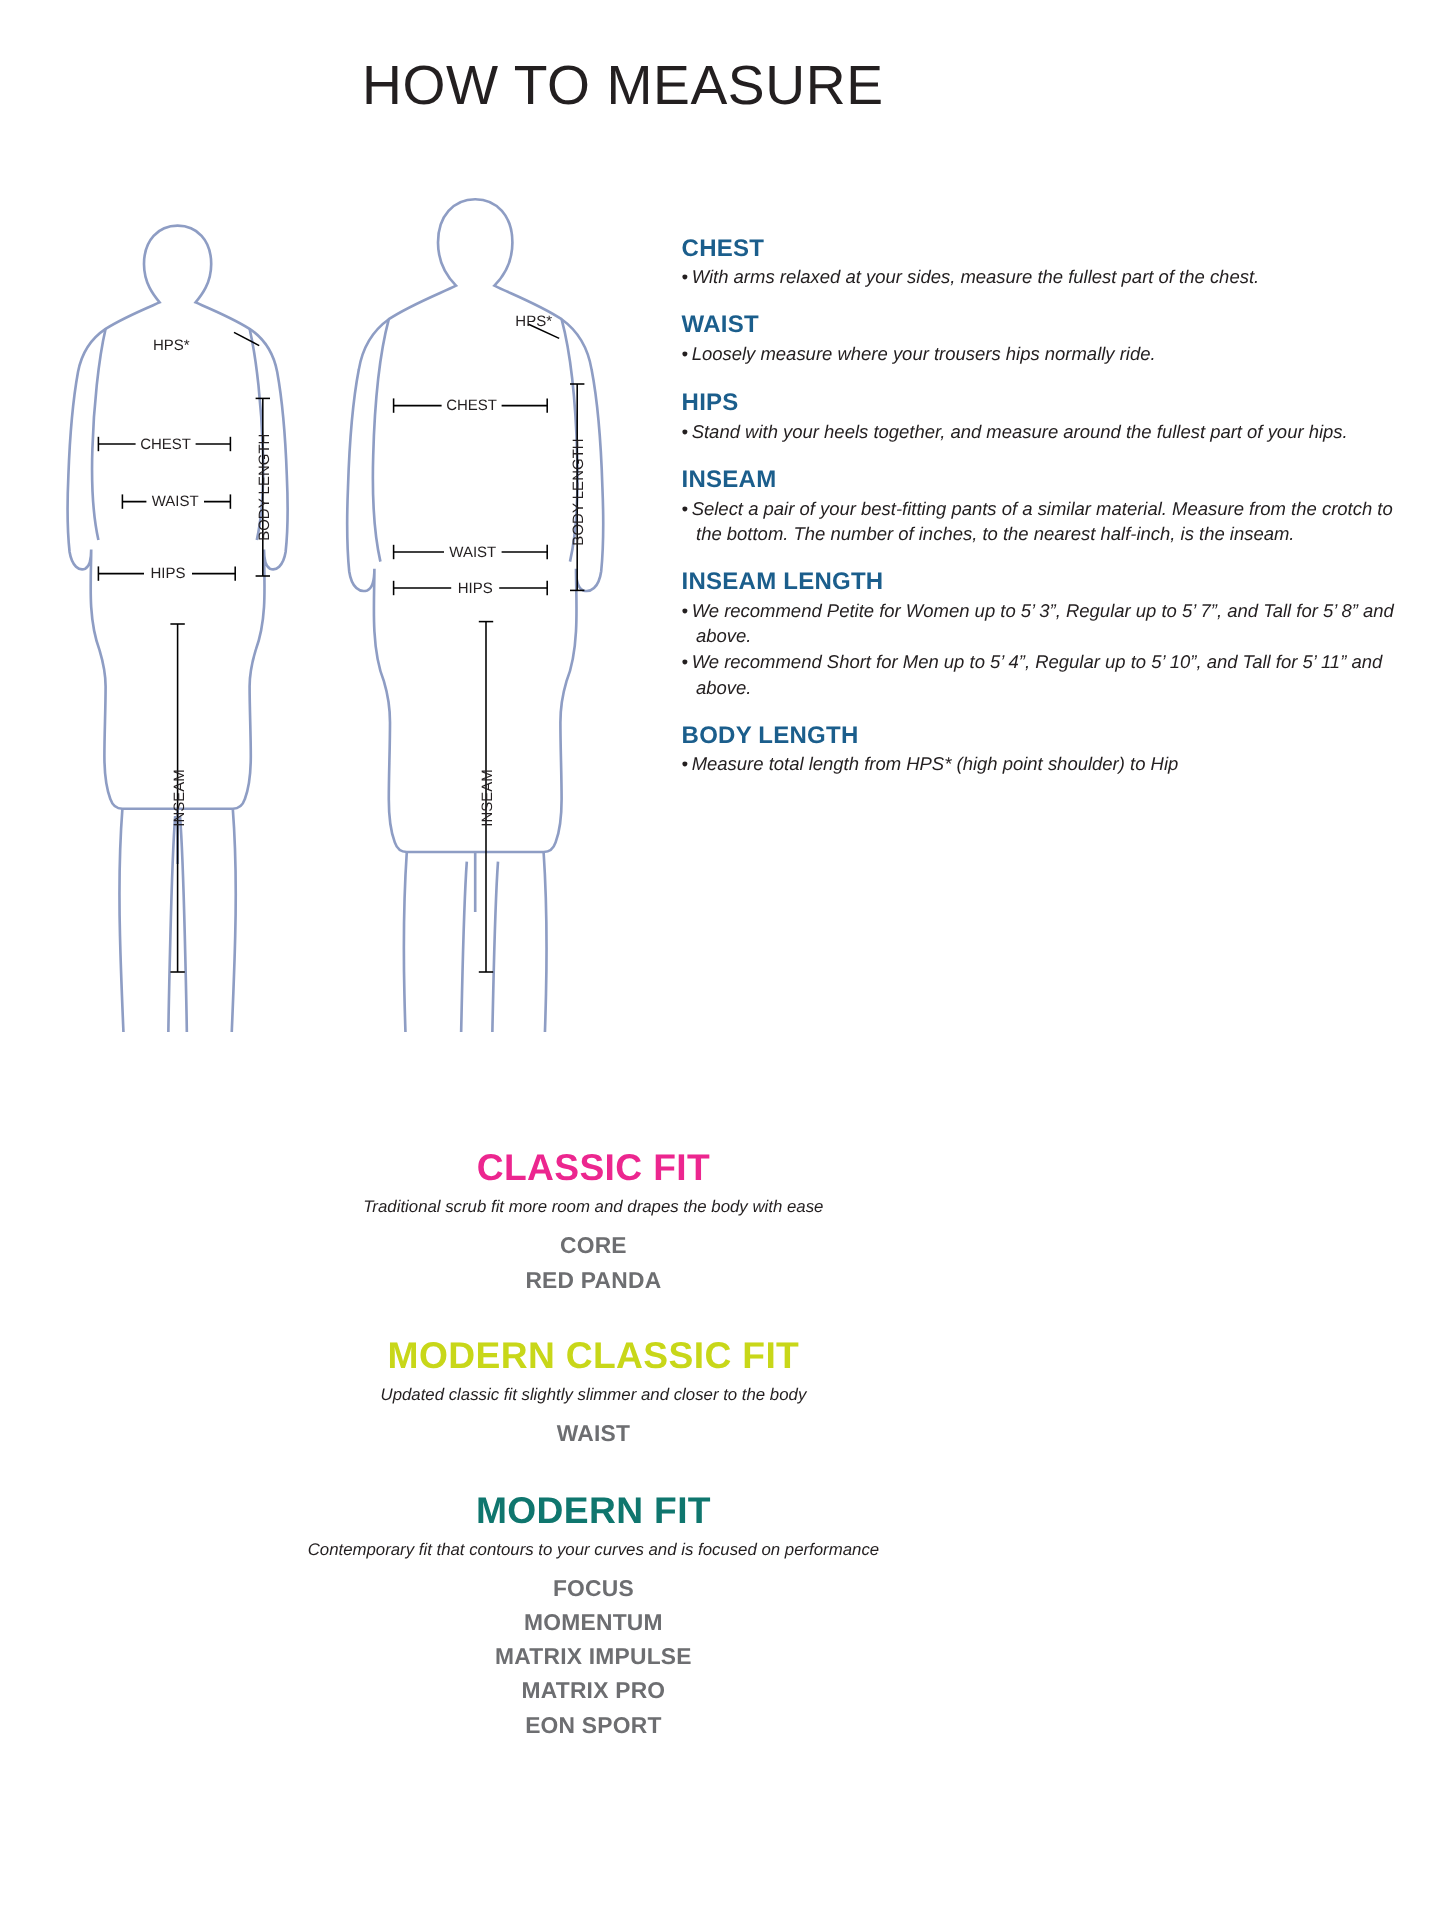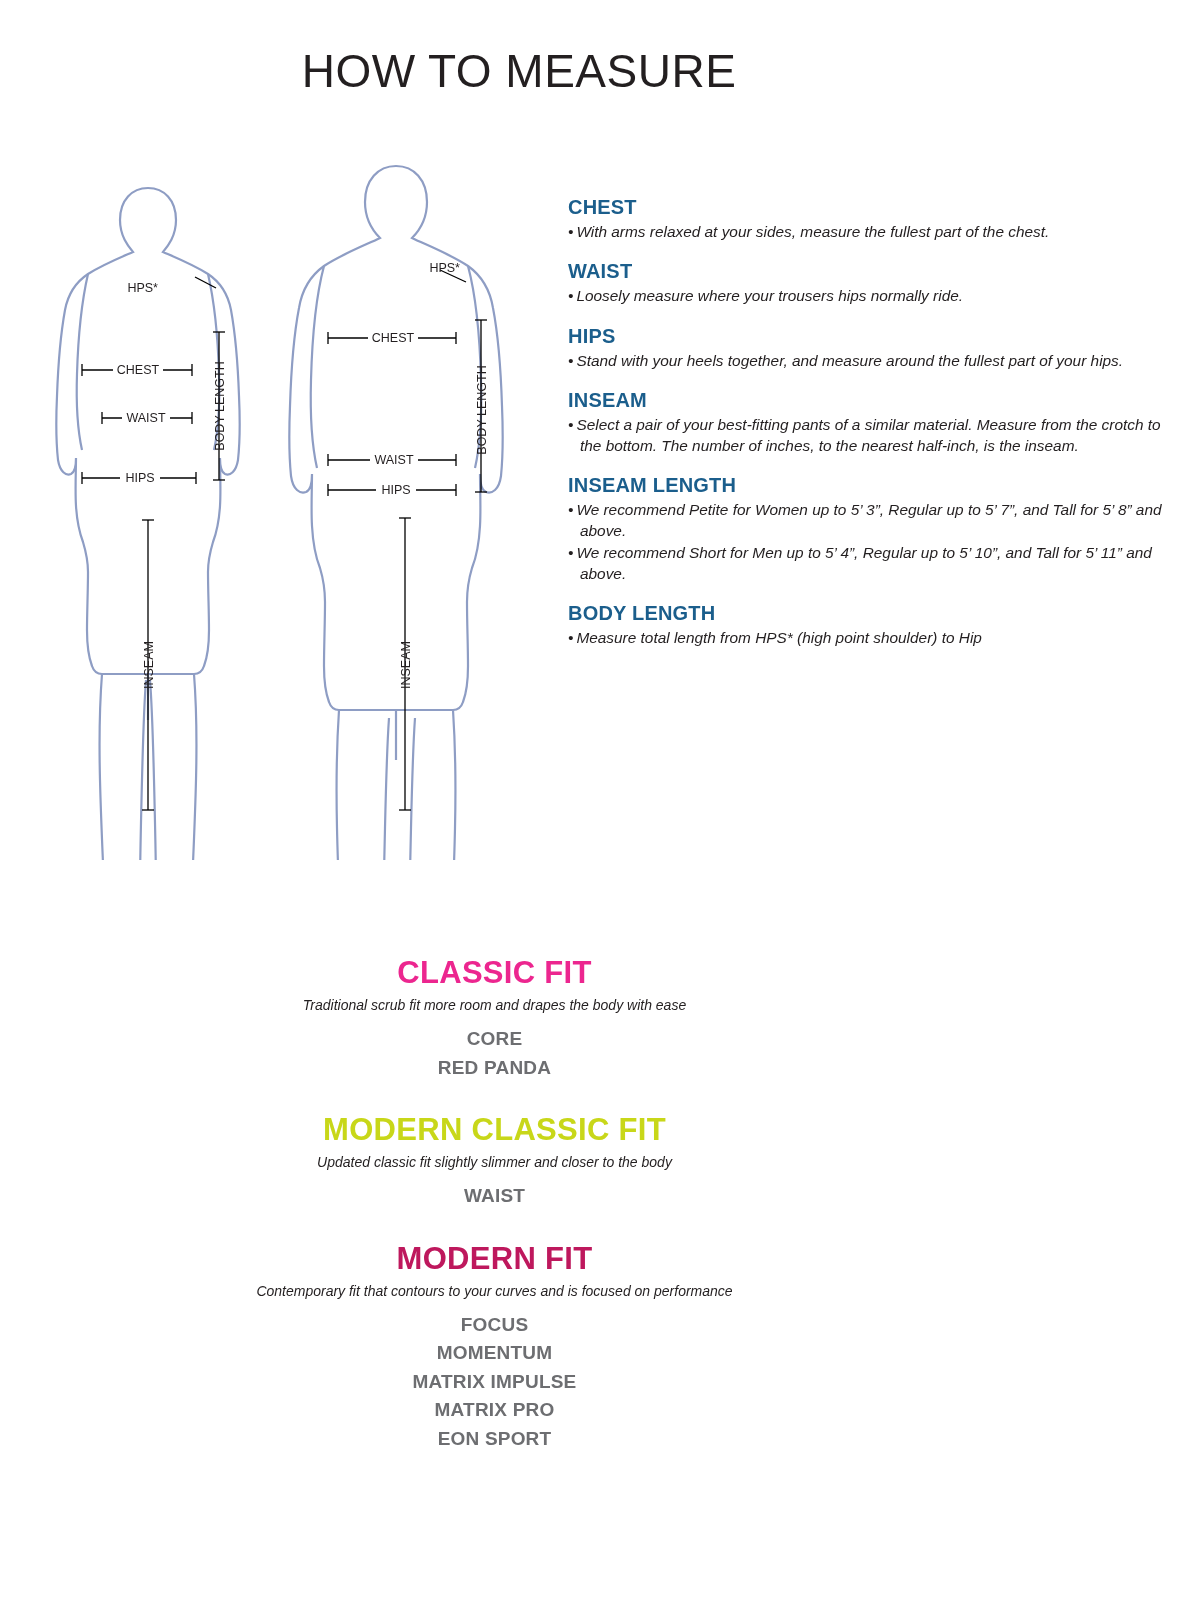--- a/index.html
+++ b/index.html
@@ -78,21 +78,21 @@
   }
   .fit-block { margin-bottom: 30px; }
   .fit-title {
     font-size: 31px;
     font-weight: bold;
     letter-spacing: 0.3px;
     margin-bottom: 6px;
   }
   .fit-classic { color: #ec268f; }
   .fit-modern-classic { color: #c8d719; }
-  .fit-modern { color: #be185d; }
+  .fit-modern { color: #0f766e; }
   .fit-desc {
     font-style: italic;
     font-size: 14px;
     color: #231f20;
     margin-bottom: 12px;
   }
   .fit-products {
     font-size: 19px;
     font-weight: bold;
     color: #6d6e71;

